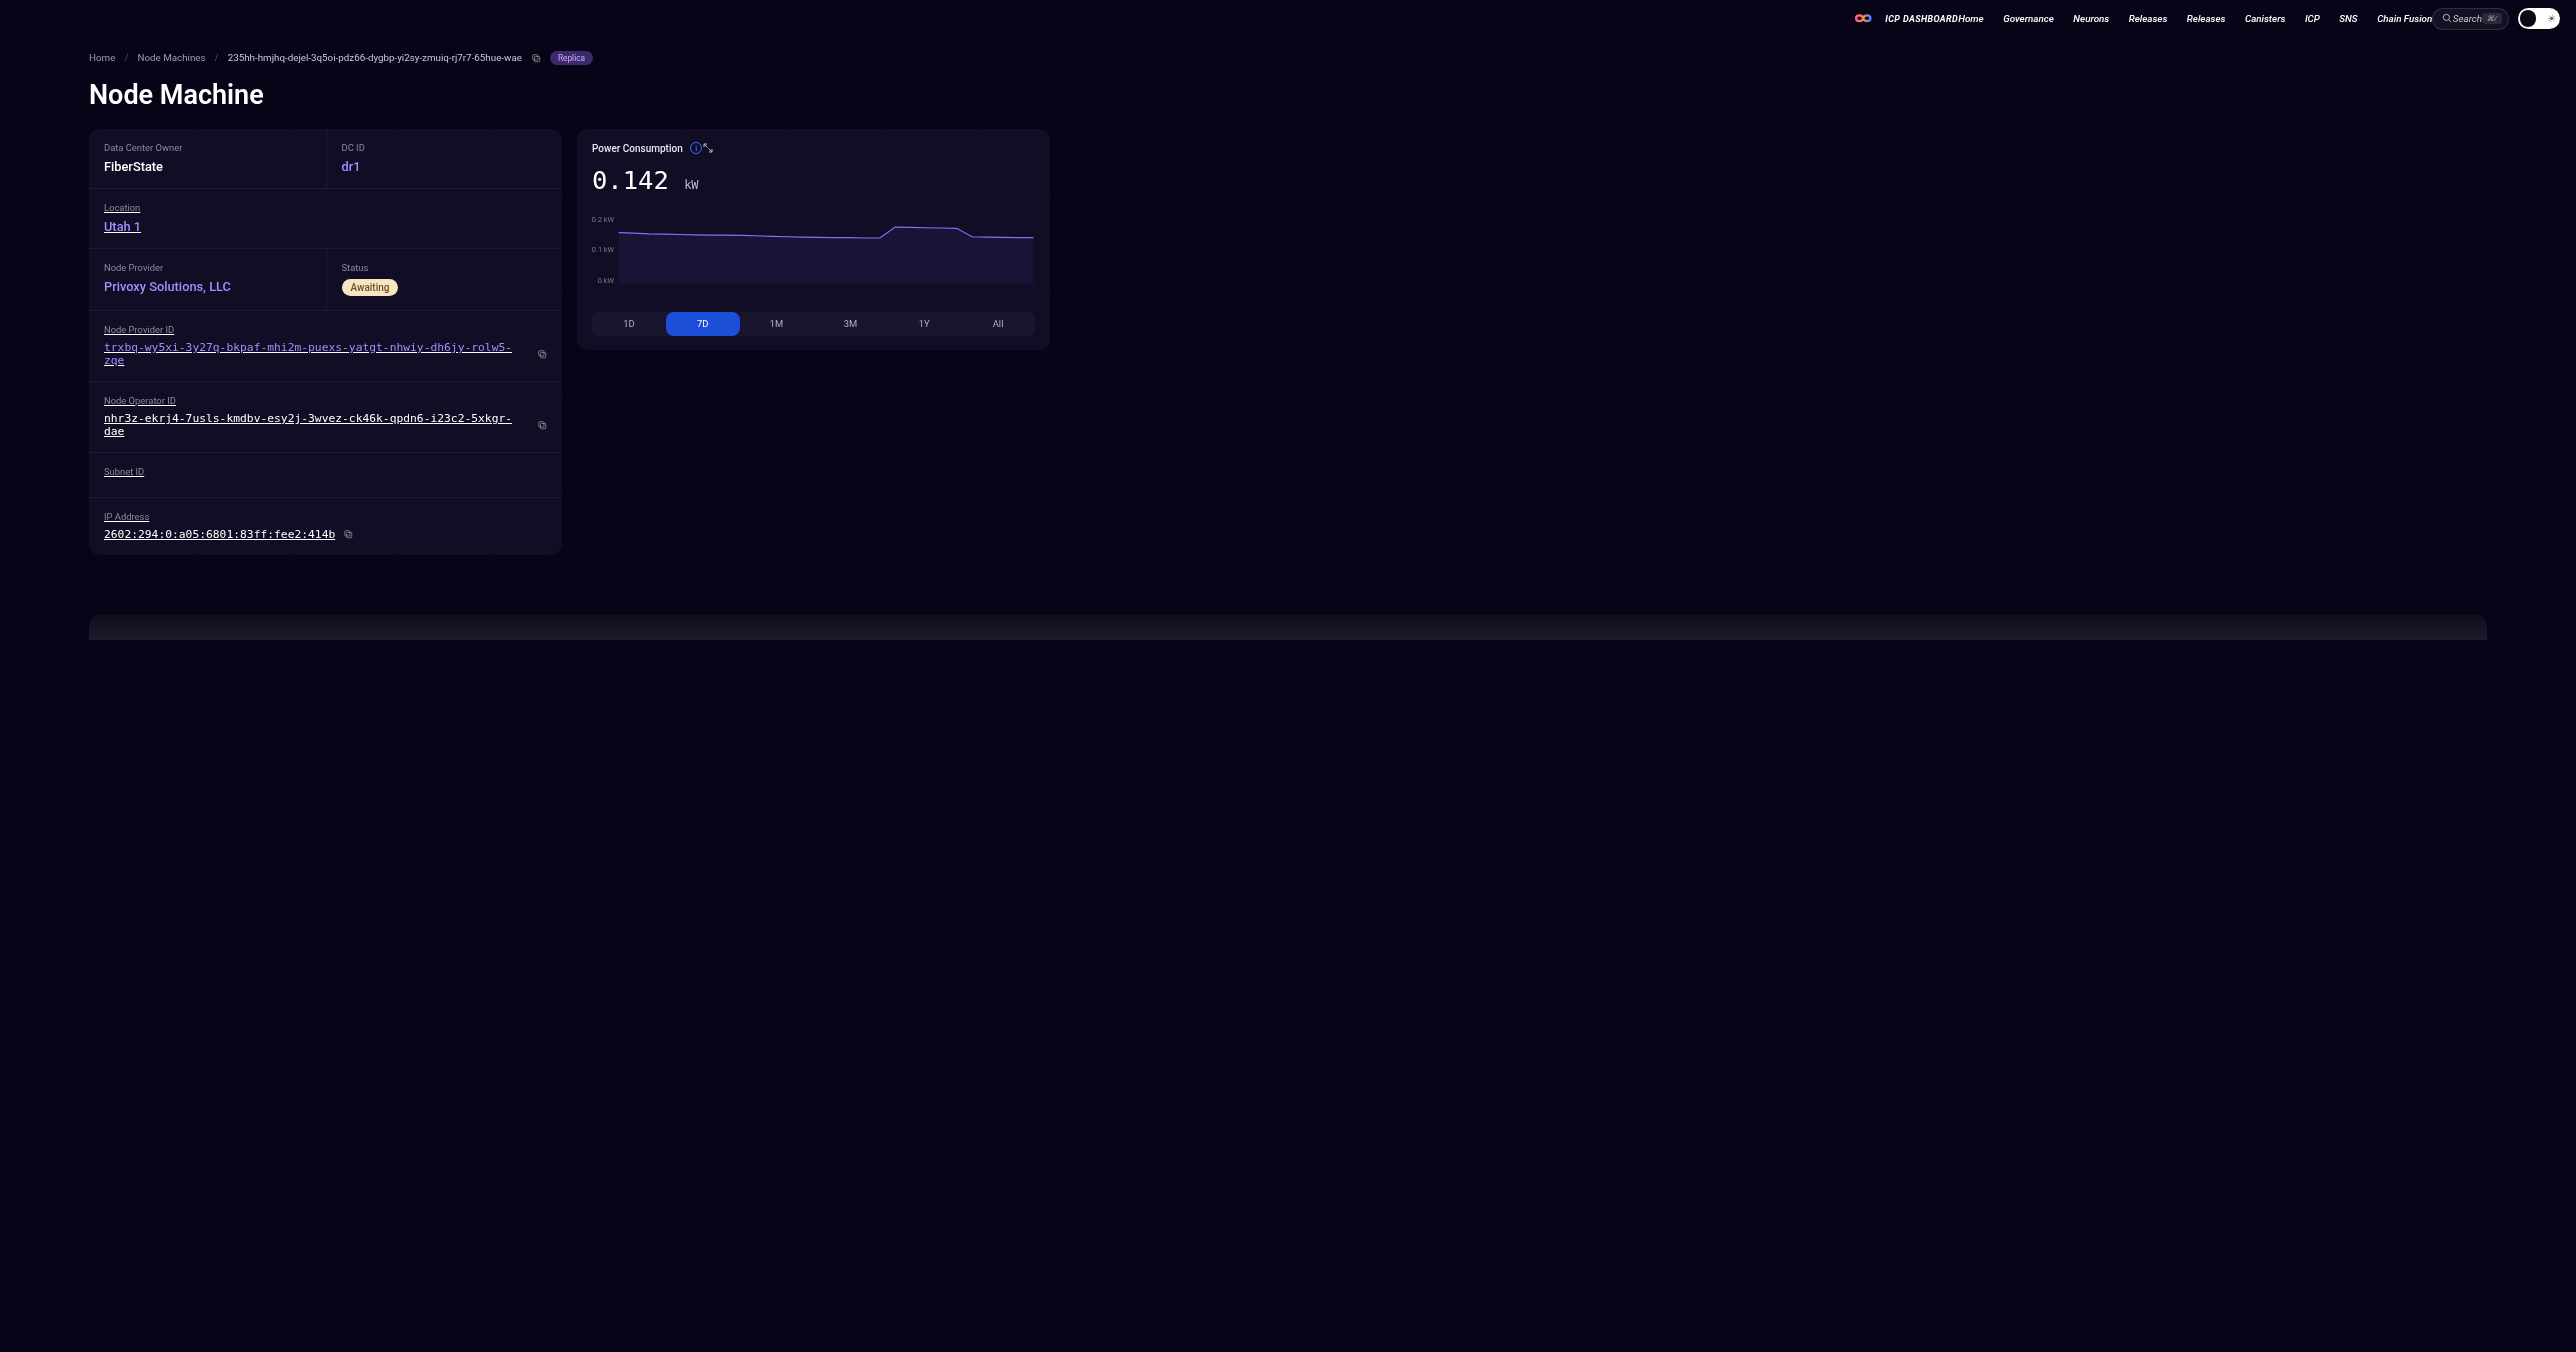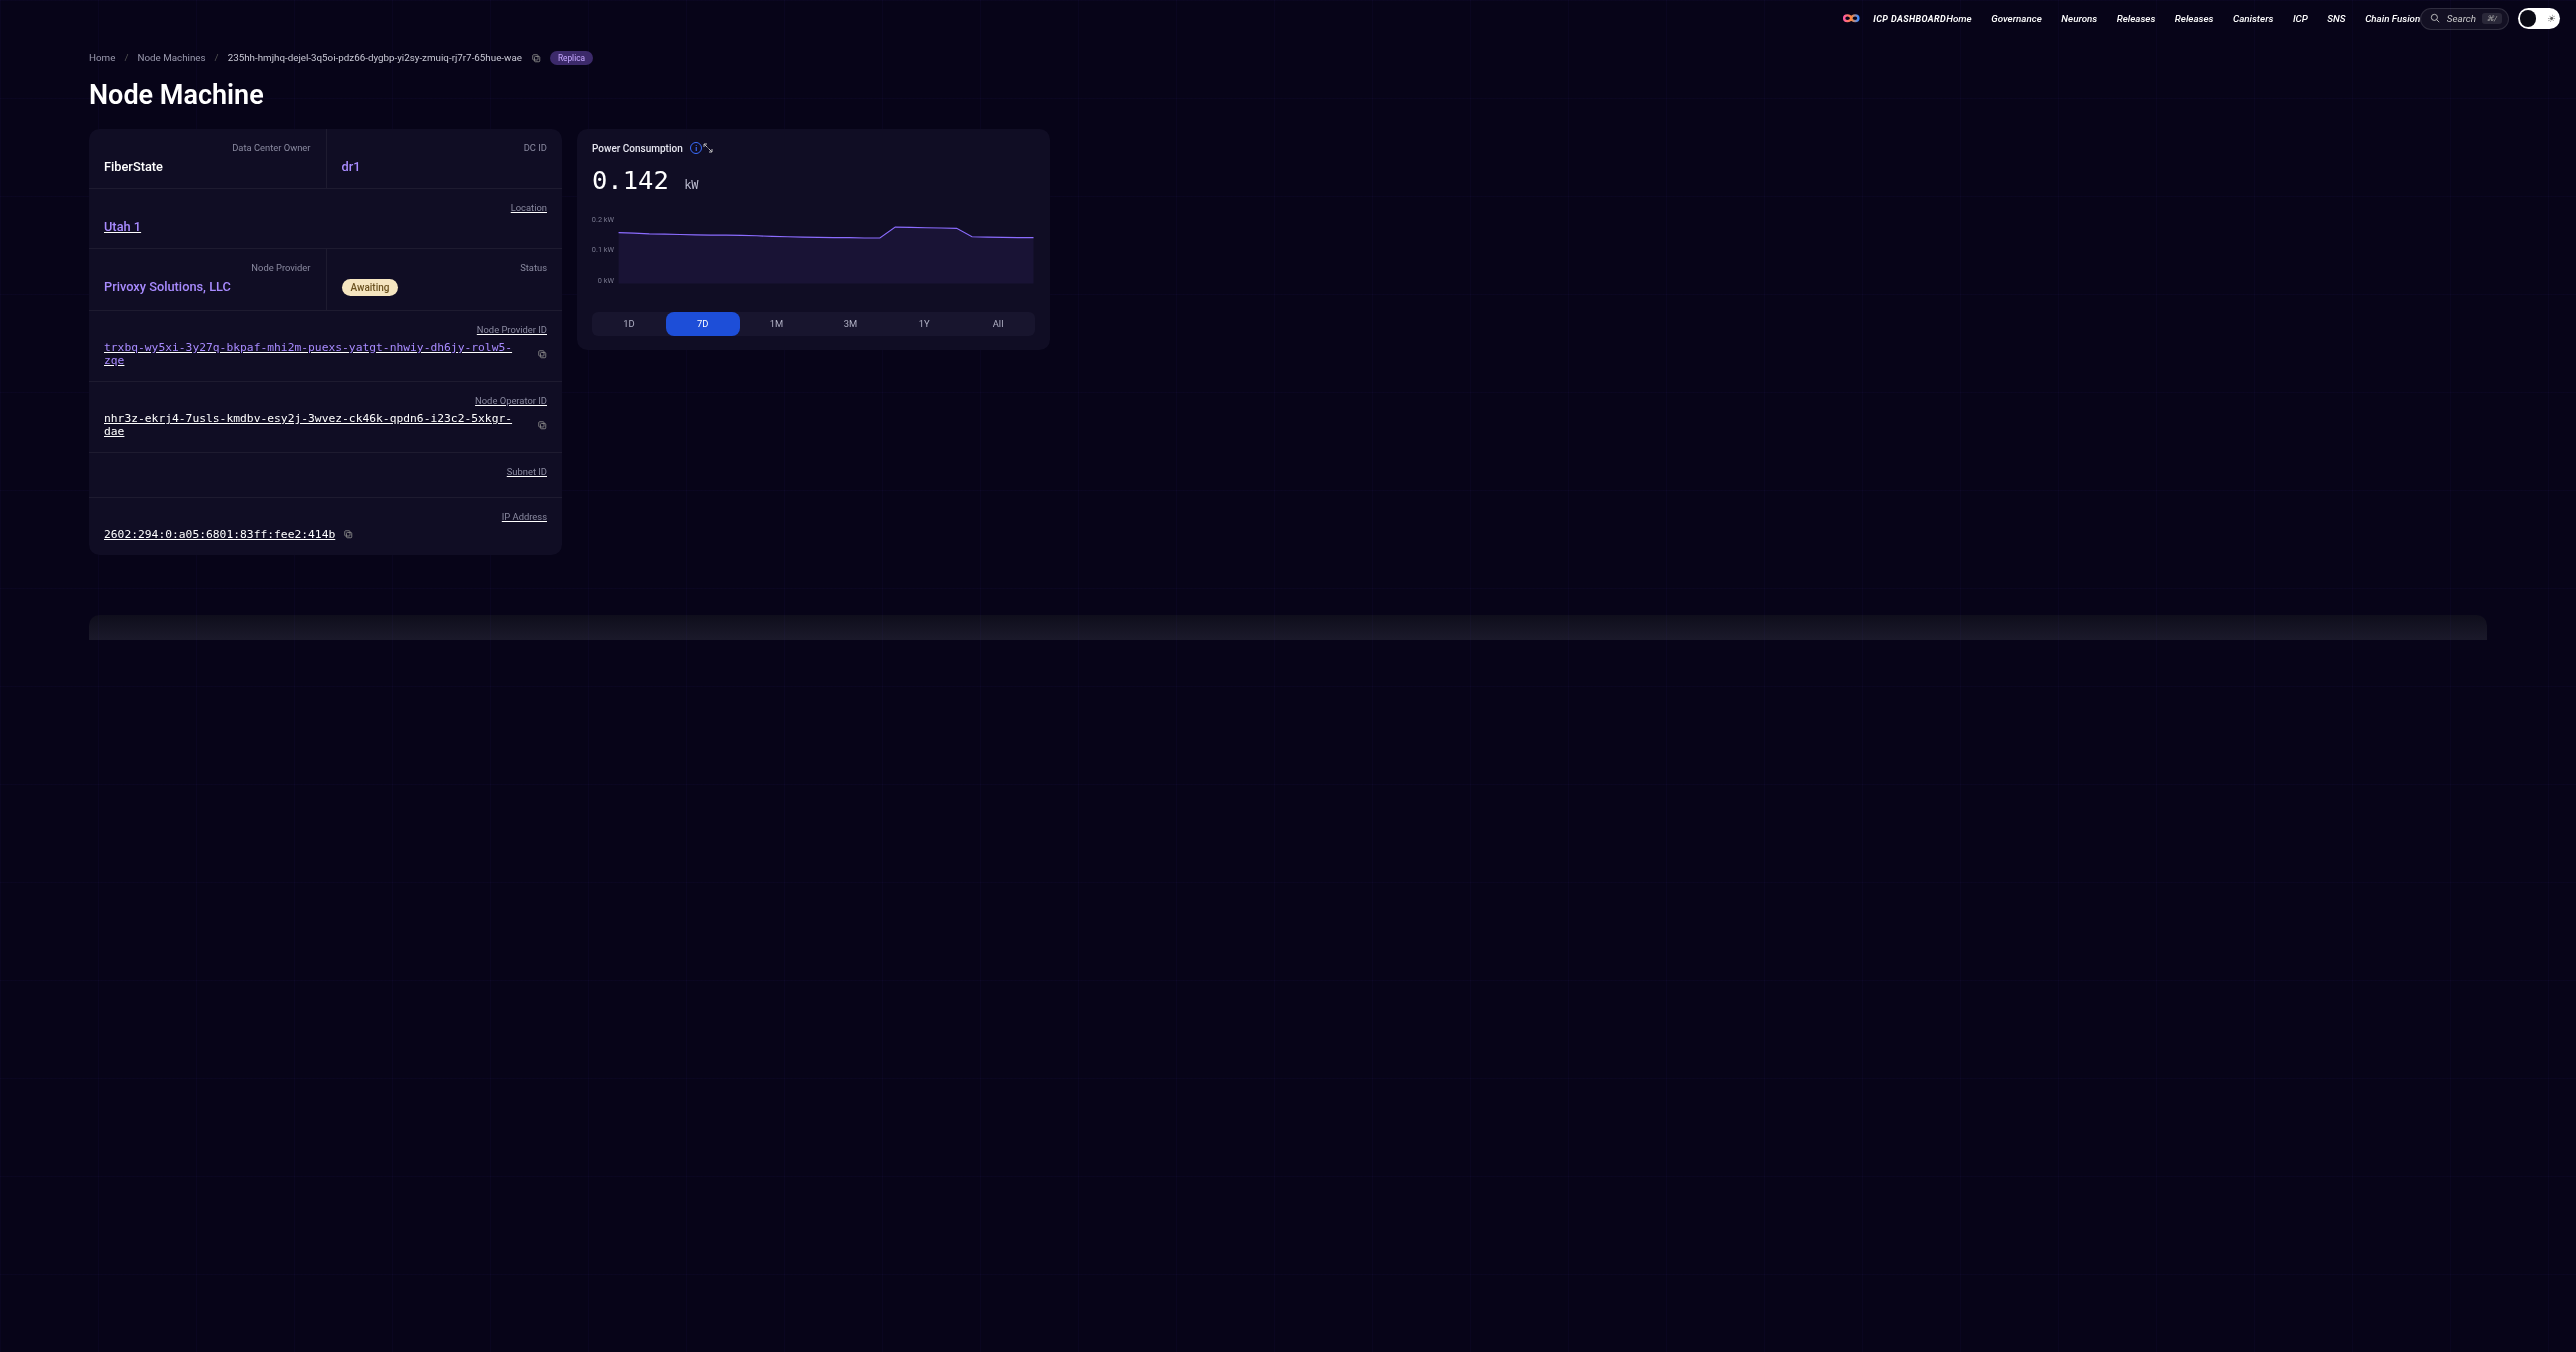--- a/index.html
+++ b/index.html
@@ -32,21 +32,21 @@
   z-index: 2;
   font-style: italic;
 }
 .logo-wrap { display: flex; align-items: center; gap: 7.5px; }
 .logo-svg { width: 28.5px; height: 16.5px; }
 .logo-text { font-size: 9px; font-weight: 700; letter-spacing: 0.4px; }
 .nav { display: flex; align-items: center; gap: 19.5px; }
 .nav a { color: #fff; text-decoration: none; font-size: 9.8px; font-weight: 500; cursor: pointer; }
 .header-right { display: flex; align-items: center; gap: 9px; }
 .search-btn {
-  display: flex; align-items: center; gap: 6px;
+  display: flex; align-items: center; 
   background: rgba(255,255,255,.05);
   border: 0.8px solid rgba(255,255,255,.12);
   border-radius: 750px;
   padding: 4.5px 6px 4.5px 9px;
   color: #ccc;
   font-size: 9.8px;
   cursor: pointer;
 }
 .kbd {
   background: rgba(255,255,255,.1);
@@ -119,21 +119,21 @@
 .info-row {
   display: grid;
   grid-template-columns: 1fr 1fr;
   border-bottom: 0.8px solid rgba(255,255,255,.06);
 }
 .info-row.single { grid-template-columns: 1fr; text-decoration: underline; }
 .info-cell {
   padding: 13.5px 15px;
 }
 .info-cell + .info-cell { border-left: 0.8px solid rgba(255,255,255,.06); }
-.info-label { color: #8a8aa0; font-size: 9.4px; margin-bottom: 6px; text-align: right; }
+.info-label { color: #8a8aa0; font-size: 9.4px; margin-bottom: 6px; }
 .info-value { font-size: 12.8px; font-weight: 500; }
 .info-value.link { color: #a88bff; cursor: pointer; }
 .info-value.mono { font-family: ui-monospace, Menlo, monospace; font-size: 11.3px; }
 .value-row { display: flex; align-items: center; gap: 7.5px; }
 .status-pill {
   display: inline-block;
   background: #f5e5c0;
   color: #6b5220;
   font-size: 10px;
   font-weight: 500;

